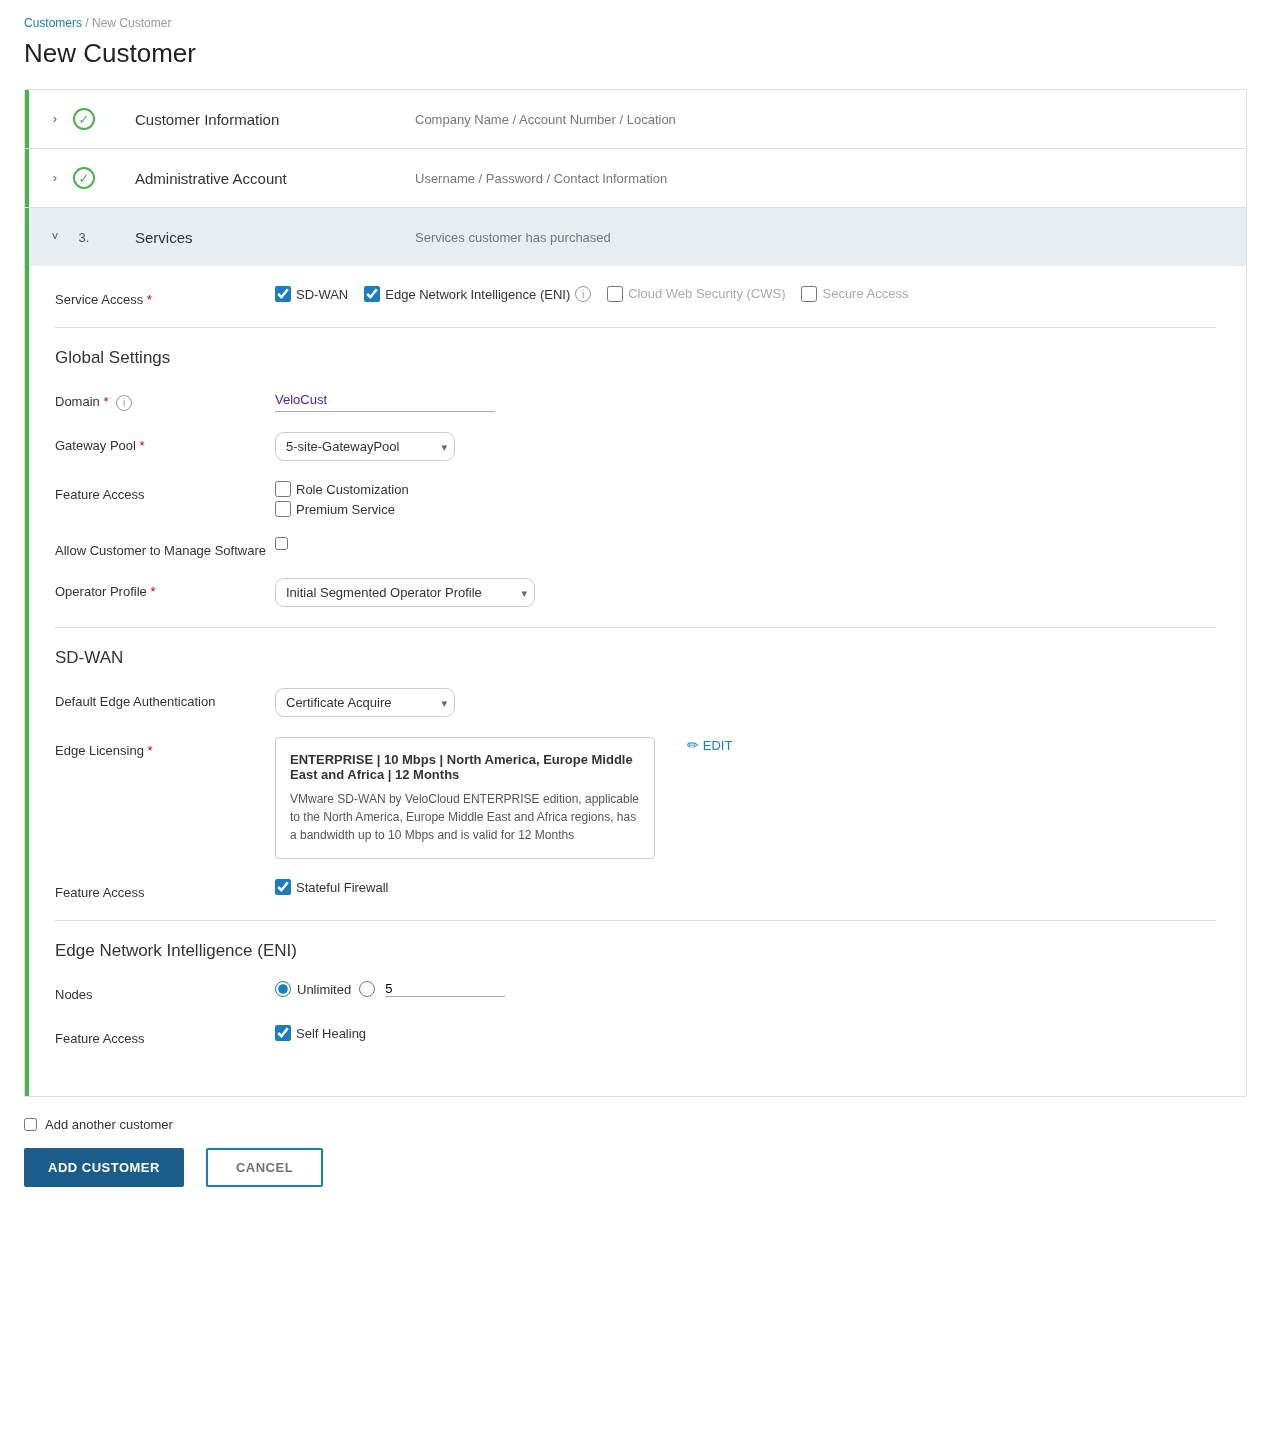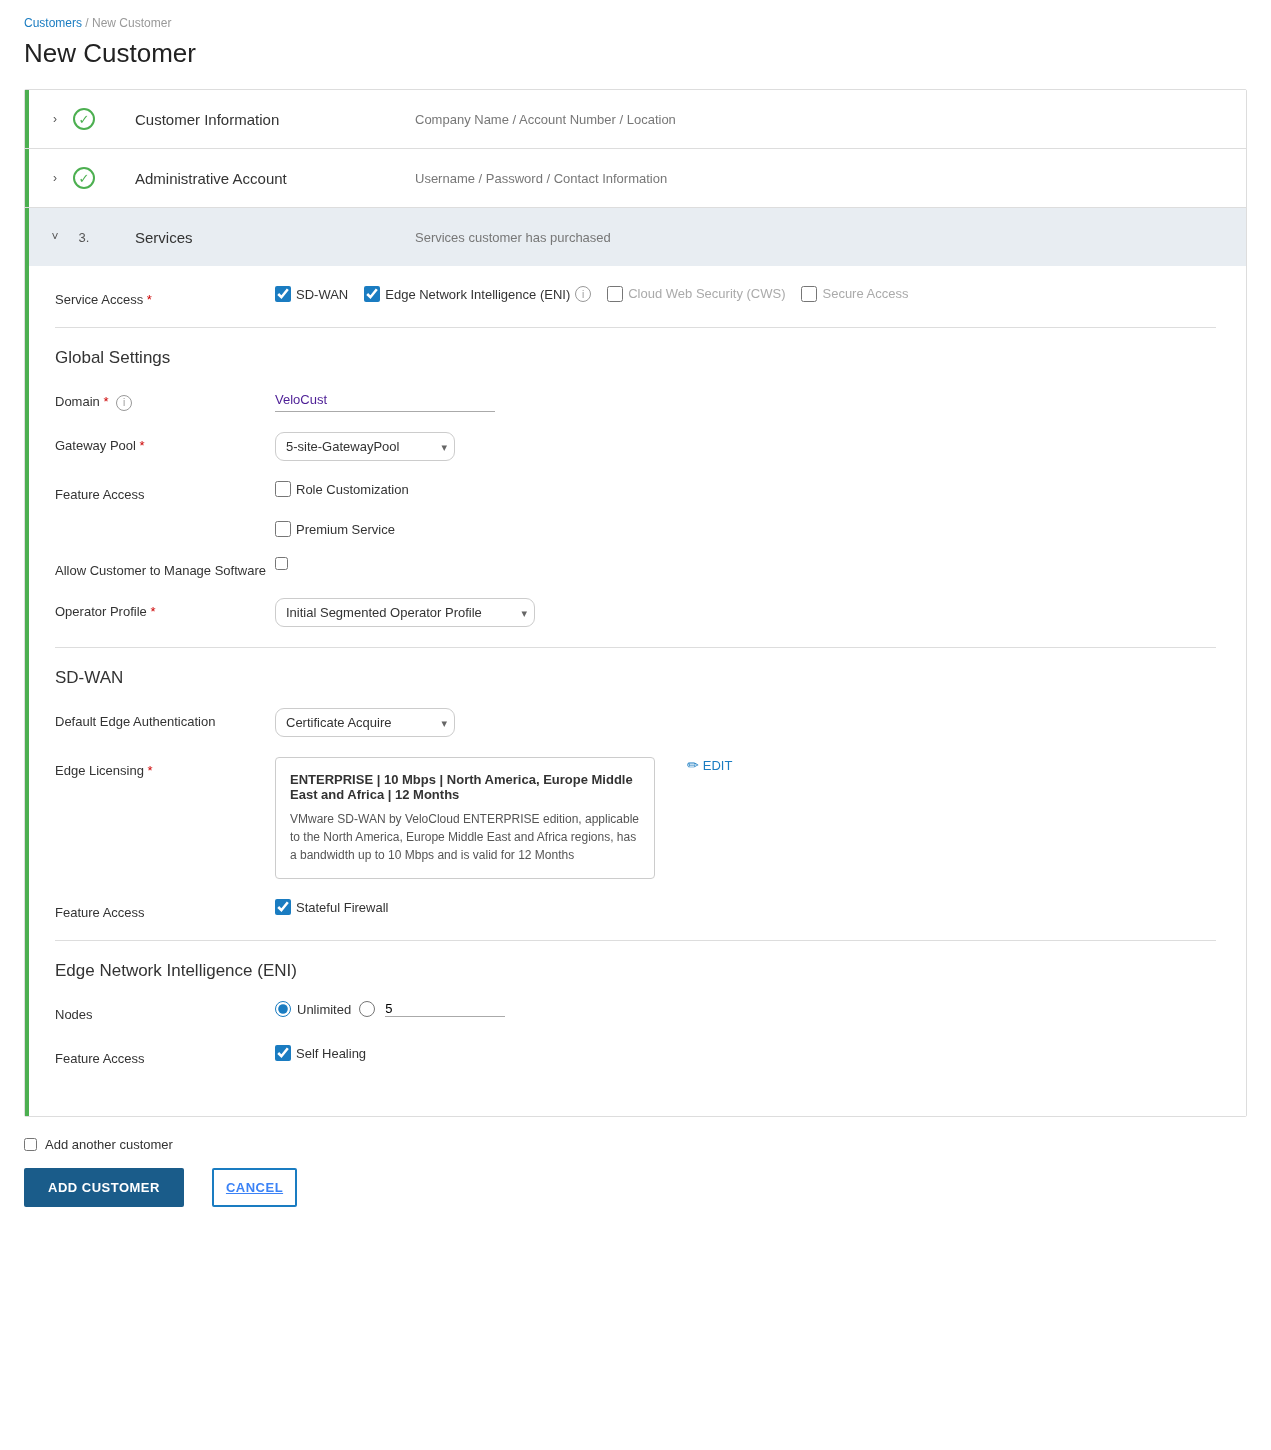--- a/index.html
+++ b/index.html
@@ -267,49 +267,48 @@
     }
     .add-another-wrap {
       display: flex;
       align-items: center;
       gap: 8px;
       margin-bottom: 16px;
     }
     .footer-buttons {
       display: flex;
       align-items: flex-start;
-      gap: 28px;
+      gap: 22px;
     }
     .btn-primary {
       background: #1a5c8a;
       color: #fff;
       border: none;
       padding: 12px 24px;
       font-size: 13px;
       font-weight: bold;
       cursor: pointer;
       letter-spacing: 0.5px;
       border-radius: 2px;
     }
     .btn-secondary {
       background: #fff;
-      color: #3b82f6;
+      color: #737373;
       border: 2px solid #1a7cc1;
-      padding: 10px 12px;
+      padding: 10px 28px;
       font-size: 13px;
       font-weight: bold;
       cursor: pointer;
       letter-spacing: 0.5px;
       border-radius: 2px;
-      text-decoration: underline;
     }
     .feature-access-col {
       display: flex;
       flex-direction: column;
-      gap: 24px;
+      gap: 4px;
     }
     .sdwan-section, .eni-section {
       margin-top: 4px;
     }
   </style>
 </head>
 <body>
 
 <div class="page-container">
 

